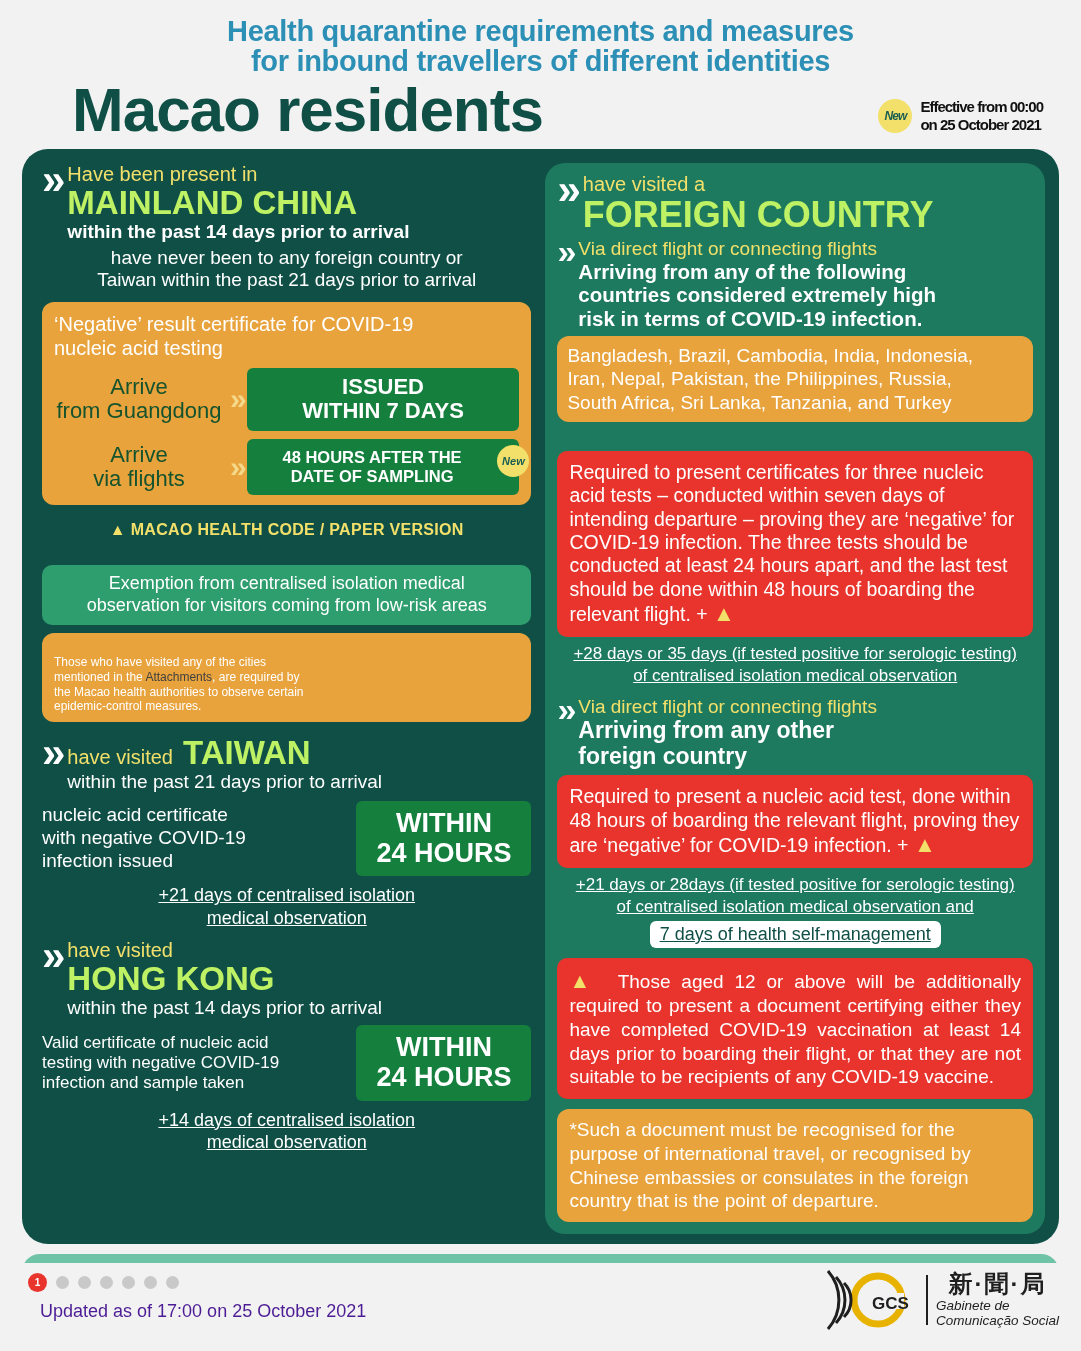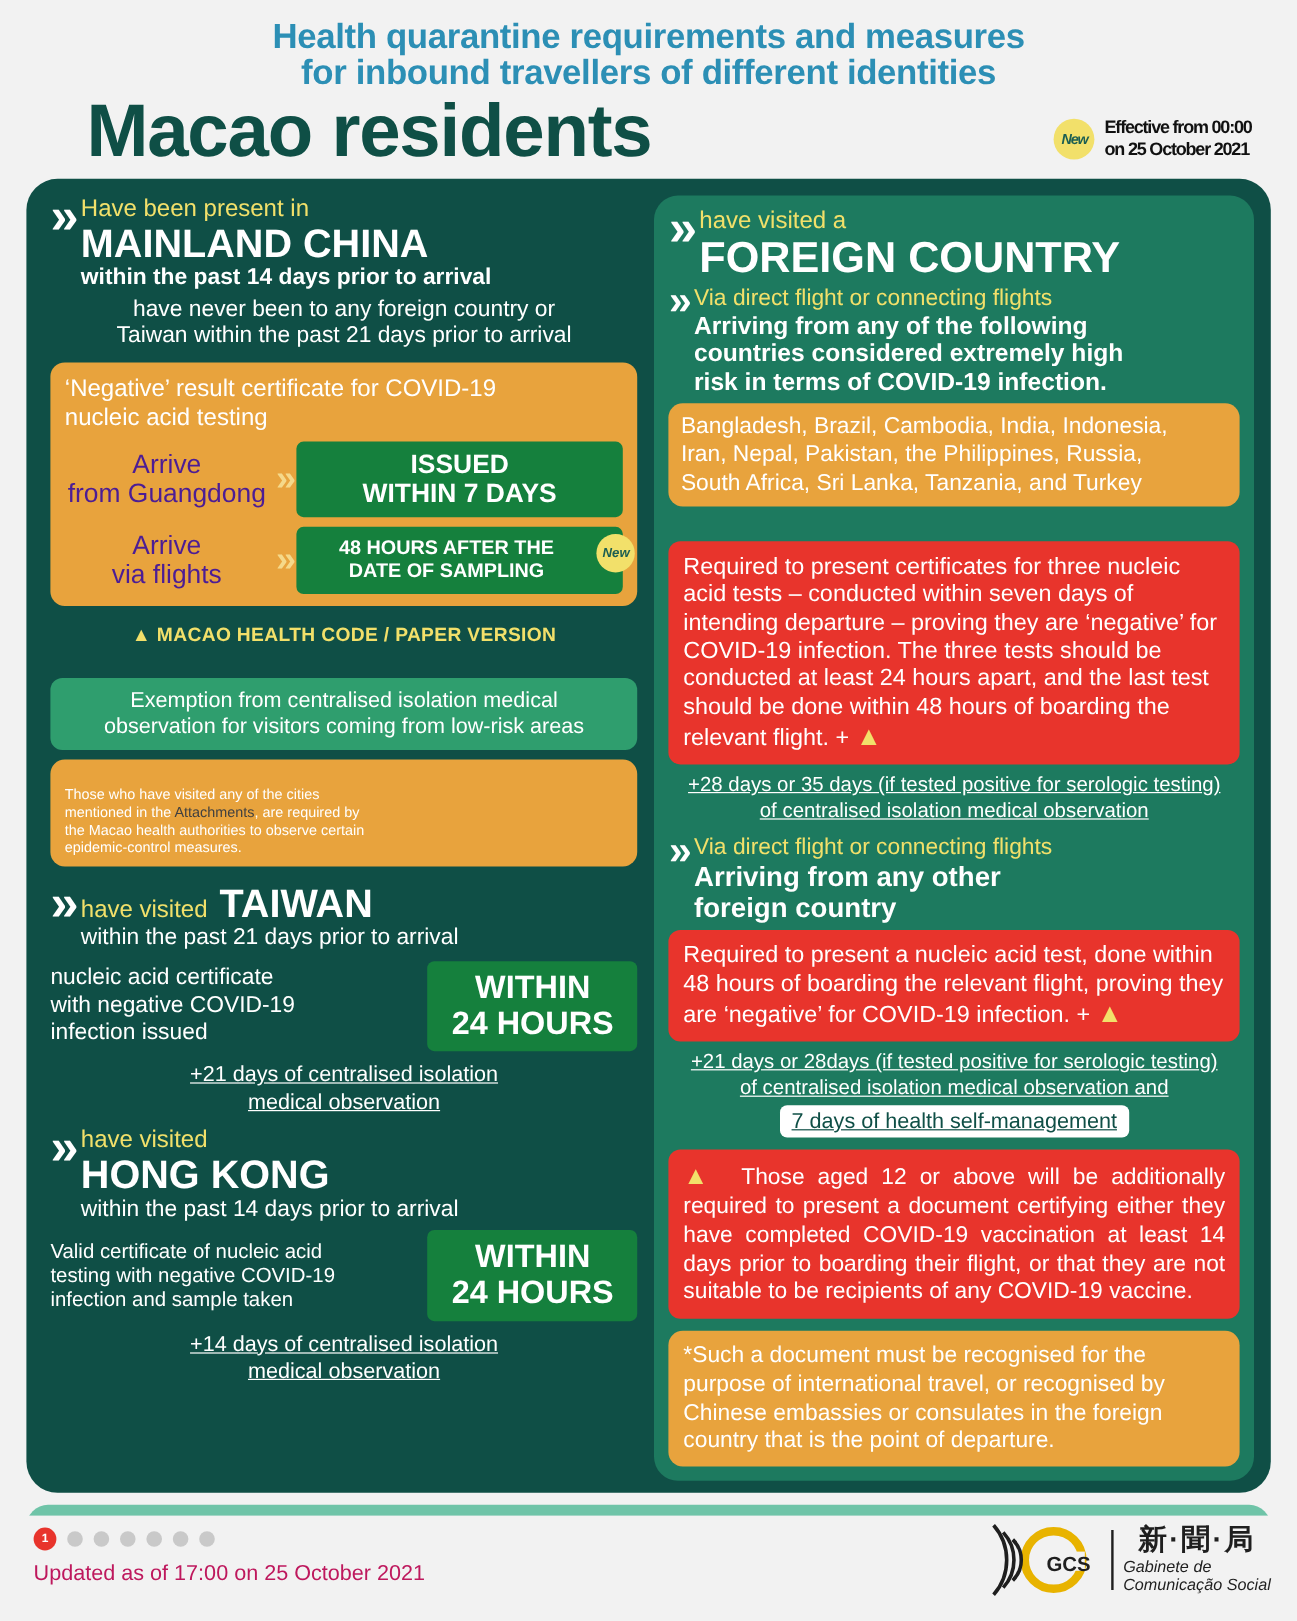--- a/index.html
+++ b/index.html
@@ -30,53 +30,53 @@
   .col-right { background:#1d7a5f; border-radius:20px; padding:10px 12px 12px 12px; }
 
   
   .chev { display:inline-block; color:#ffffff; font-weight:bold; letter-spacing:-6px; }
   .chev-lg { font-size:42px; line-height:0.8; }
   .chev-md { font-size:34px; line-height:0.8; }
 
   .row { display:flex; align-items:flex-start; gap:8px; }
 
   .lbl-yellow { color:#f2e06a; font-size:20px; line-height:1.15; }
-  .big-white { color:#ffffff; font-weight:bold; font-size:33px; line-height:1.05; }
+  .big-white { color:#bef264; font-weight:bold; font-size:33px; line-height:1.05; }
   .sub-white { color:#ffffff; font-size:19px; line-height:1.18; }
   .center-text { text-align:center; }
 
   .orangebox { background:#e8a33d; border-radius:12px; color:#ffffff; padding:10px 12px; }
   .orangebox .t { font-size:20px; line-height:1.2; }
   .greenbox { background:#2f9e6e; border-radius:10px; color:#ffffff; padding:8px 12px; font-size:18px; line-height:1.22; text-align:center; }
   .redbox { background:#e8342c; border-radius:10px; color:#ffffff; padding:10px 12px; font-size:20px; line-height:1.2; }
   .redflat { background:#15803d; color:#ffffff; font-weight:bold; text-align:center; border-radius:6px; }
 
   .arrive-row { display:flex; align-items:center; gap:6px; margin-top:8px; }
-  .arrive-label { color:#4c1d95; font-size:22px; line-height:1.1; width:170px; text-align:center; }
+  .arrive-label { color:#14532d; font-size:22px; line-height:1.1; width:170px; text-align:center; }
   .chev-y { color:#f5d98a; font-size:30px; font-weight:bold; letter-spacing:-6px; line-height:0.8; }
 
   .note-small { color:#f2e06a; font-weight:bold; font-size:16px; letter-spacing:0.3px; }
 
   .underline-txt { text-decoration:underline; }
 
   .whitebtn { background:#ffffff; color:#0f4f46; border-radius:6px; padding:3px 10px; display:inline-block; font-size:18px; text-decoration:underline; }
 
   .tri { color:#f2e06a; font-size:19px; }
 
   .footer-band { margin:10px 22px 0 22px; background:#6fc4a8; border-radius:18px; padding:12px 16px; display:flex; align-items:center; gap:14px; }
   .footer-text { color:#ffffff; font-size:16.5px; line-height:1.3; flex:1; }
   .plane { font-size:40px; color:#1b4a3f; }
   .foot-new { width:52px; height:52px; border-radius:50%; background:#f2e06a; color:#1b5e52; font-size:18px; font-weight:bold; font-style:italic; display:flex; align-items:center; justify-content:center; }
 
   
   .bottom { position:absolute; left:0; bottom:0; width:1081px; height:88px; background:#f2f2f2; }
   .dots { position:absolute; left:28px; top:10px; display:flex; align-items:center; gap:9px; }
   .dot { width:13px; height:13px; border-radius:50%; background:#c9c9c9; }
   .dot.active { background:#e8342c; color:#fff; font-size:10px; font-weight:bold; display:flex; align-items:center; justify-content:center; width:19px; height:19px; }
-  .updated { position:absolute; left:28px; top:38px; color:#be185d; font-size:18px; }
+  .updated { position:absolute; left:40px; top:38px; color:#4c1d95; font-size:18px; }
   .logo { position:absolute; right:22px; top:6px; display:flex; align-items:center; gap:8px; }
   .logo-mark { position:relative; width:92px; height:62px; }
   .logo-txt { color:#1f1f1f; }
   .logo-cn { font-size:24px; font-weight:bold; letter-spacing:2px; line-height:1.1;text-align:center; }
   .logo-pt { font-size:13.5px; font-style:italic; line-height:1.15; }
   .divider-v { width:2px; height:50px; background:#1f1f1f; }
 
   .mt4{margin-top:4px}.mt6{margin-top:6px}.mt8{margin-top:8px}.mt10{margin-top:10px}.mt14{margin-top:14px}.mt16{margin-top:16px}
 </style>
 </head>

